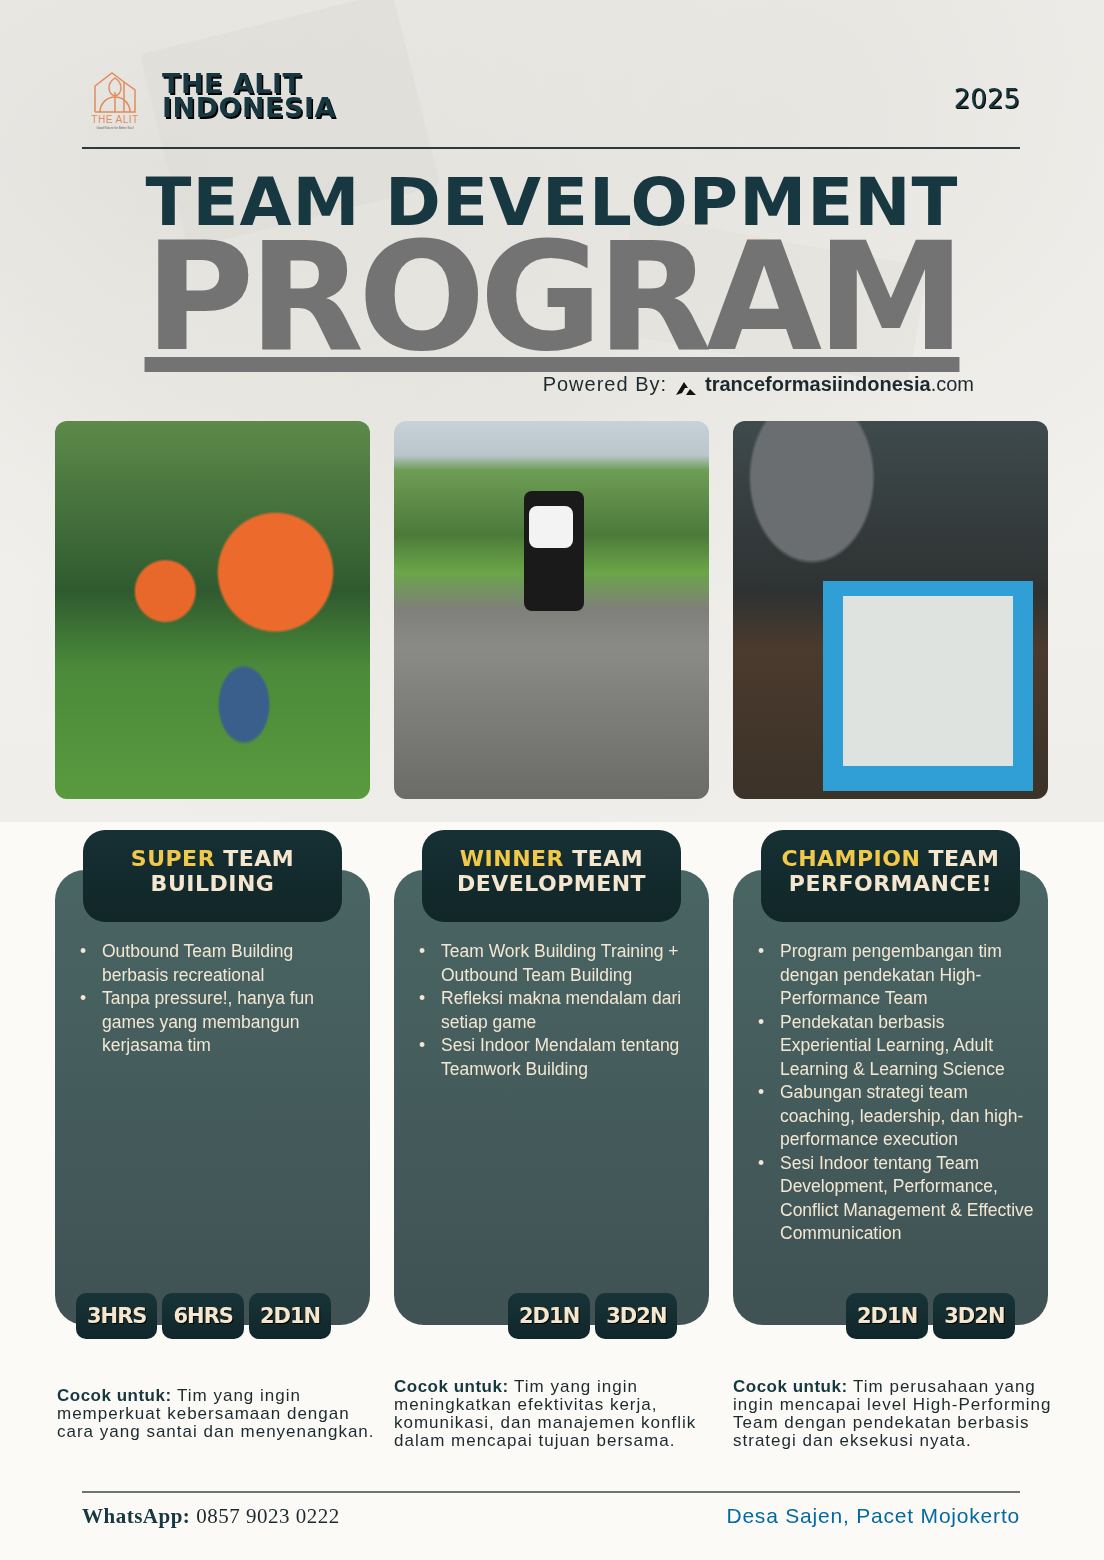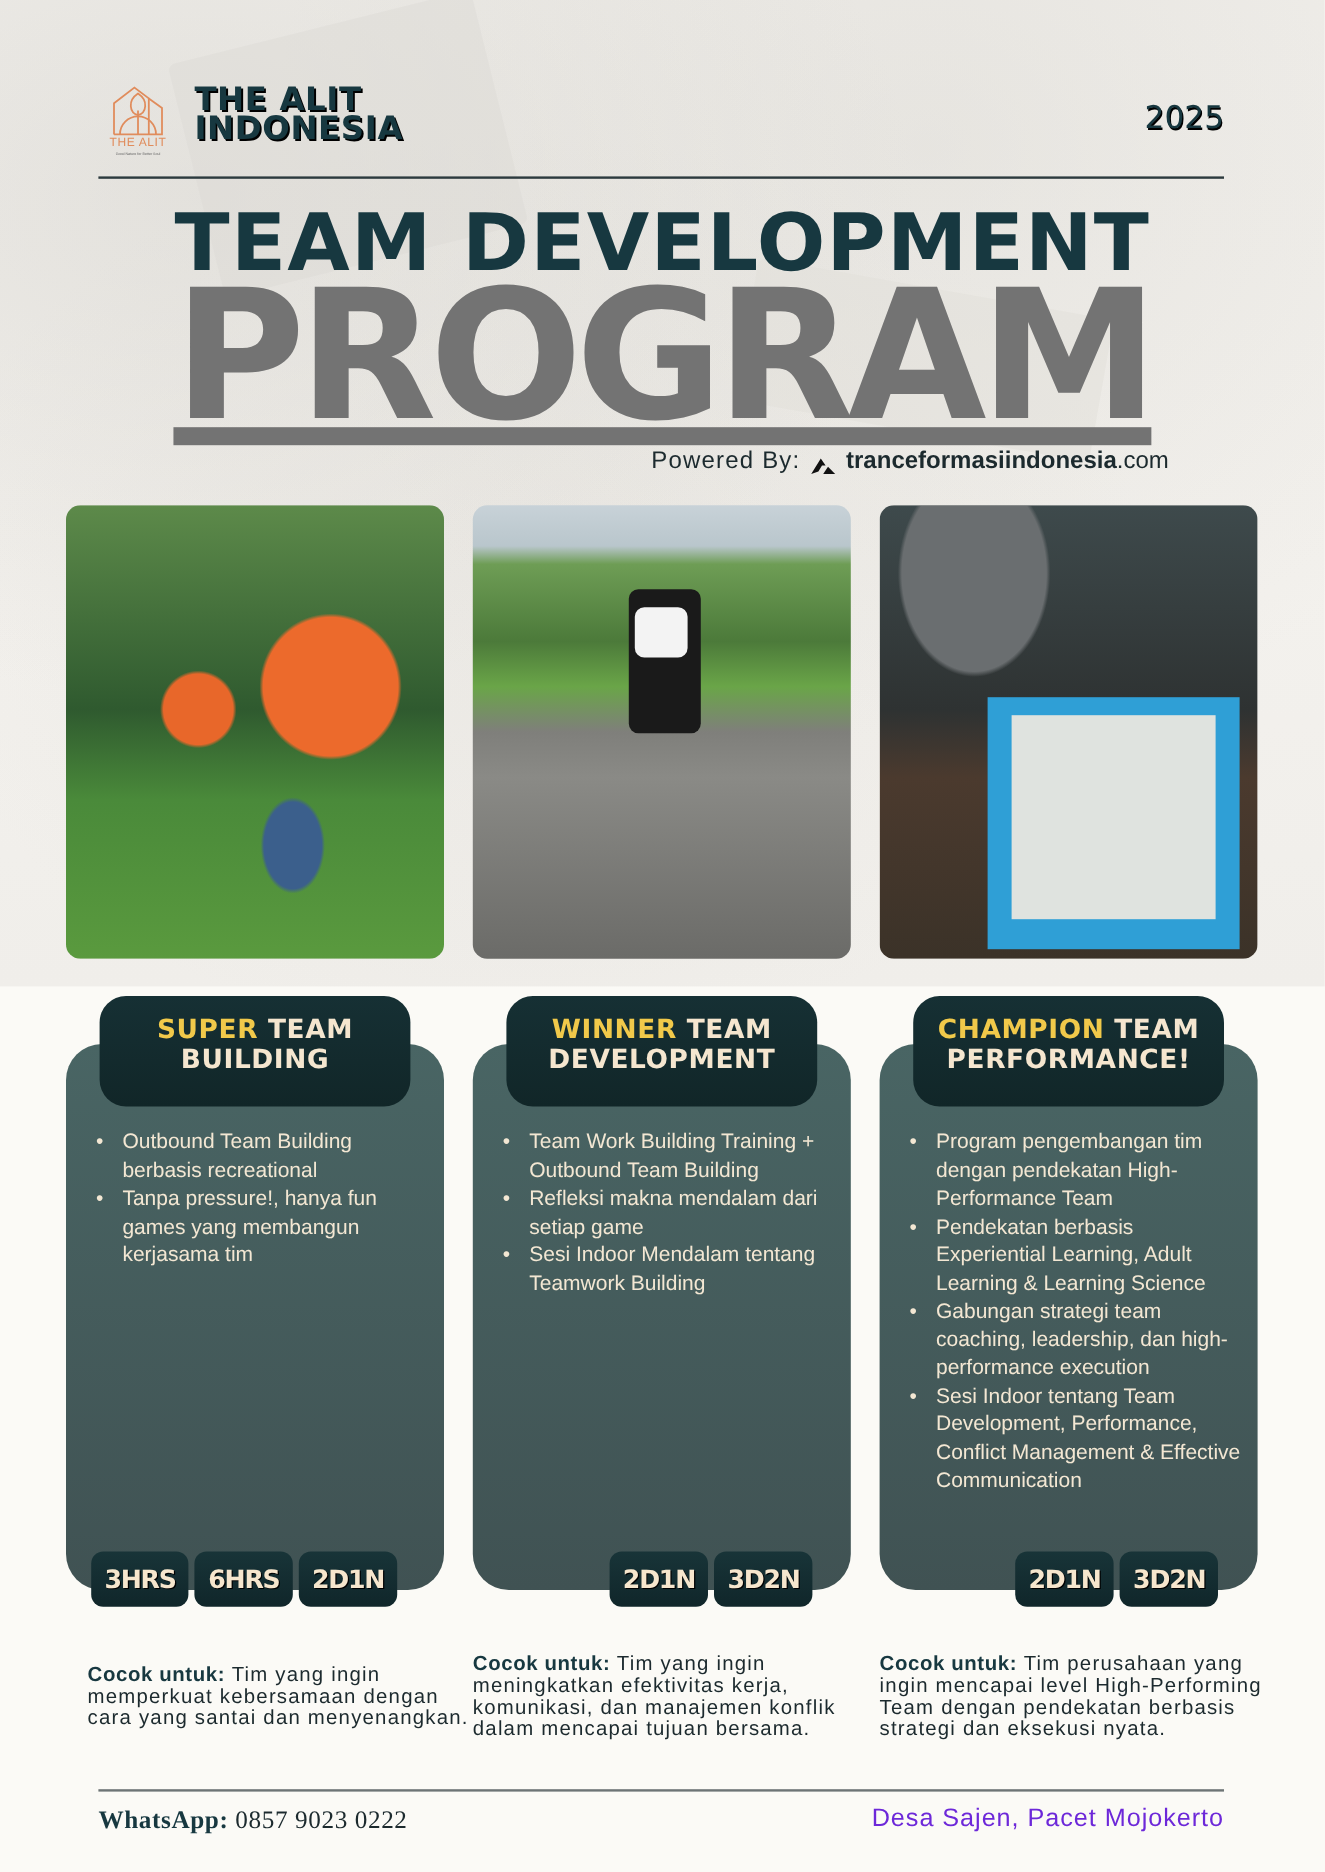--- a/index.html
+++ b/index.html
@@ -106,28 +106,28 @@
     display: flex; align-items: center; justify-content: center;
     font-family: "DejaVu Sans", sans-serif; font-weight: 900; font-size: 21px; color: #f6e6cd;
     text-shadow: 1px 1px 0 #000; letter-spacing: -1px;
   }
   .chips-1 { left: 76px; }
   .chips-2 { left: 508px; }
   .chips-3 { left: 846px; }
 
   .suit { position: absolute; width: 320px; font-size: 17px; line-height: 18px; color: #1c2a2e; letter-spacing: 1px; }
   .suit b { color: #173840; letter-spacing: 0.5px; }
-  .suit-1 { left: 57px; top: 1387px; margin-left: 16px; }
+  .suit-1 { left: 57px; top: 1387px; }
   .suit-2 { left: 394px; top: 1378px; }
   .suit-3 { left: 733px; top: 1378px; }
 
   .rule-bottom { position: absolute; left: 82px; top: 1491px; width: 938px; height: 2px; background: #6d7475; }
   .footer-wa { position: absolute; left: 82px; top: 1504px; font-size: 21px; color: #1c2a2e; letter-spacing: 0.5px; font-family: Liberation Serif, serif; }
   .footer-wa b { color: #173840; }
-  .footer-addr { position: absolute; right: 84px; top: 1504px; font-size: 21px; color: #6d28d9; letter-spacing: 0.8px; }
+  .footer-addr { position: absolute; right: 84px; top: 1504px; font-size: 21px; color: #0369a1; letter-spacing: 0.8px; }
 </style>
 </head>
 <body>
 
 <div class="hero-bg"></div>
 
 <div class="brand">
   <div class="logo">
     <svg width="46" height="44" viewBox="0 0 46 44">
       <path d="M3 42 V16 L20 3 L32 12 V42" fill="none" stroke="#e08c5c" stroke-width="1.5"></path>

